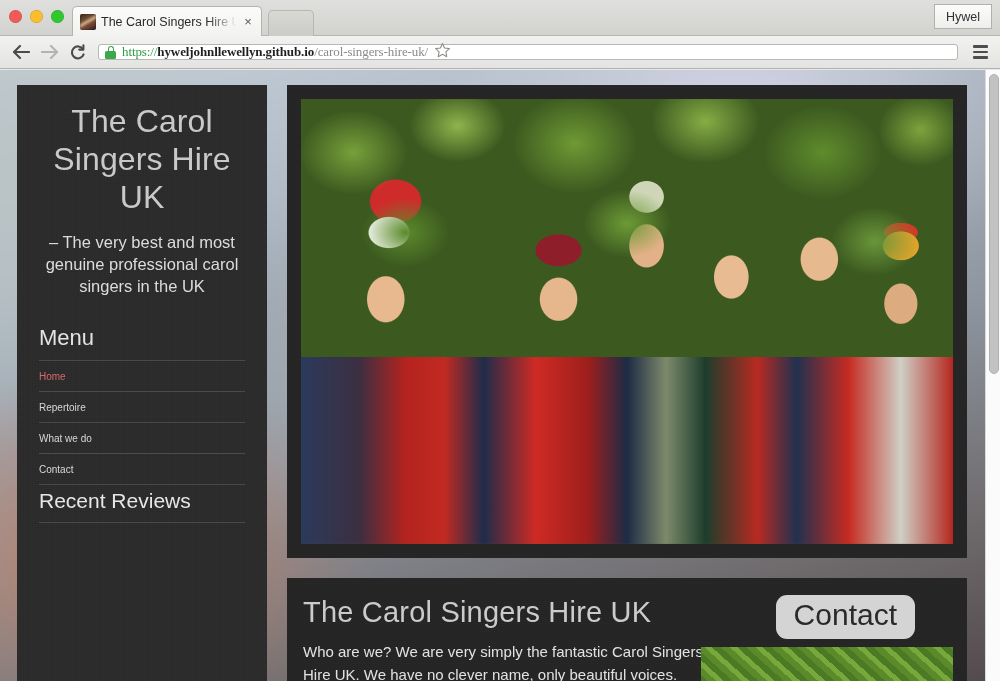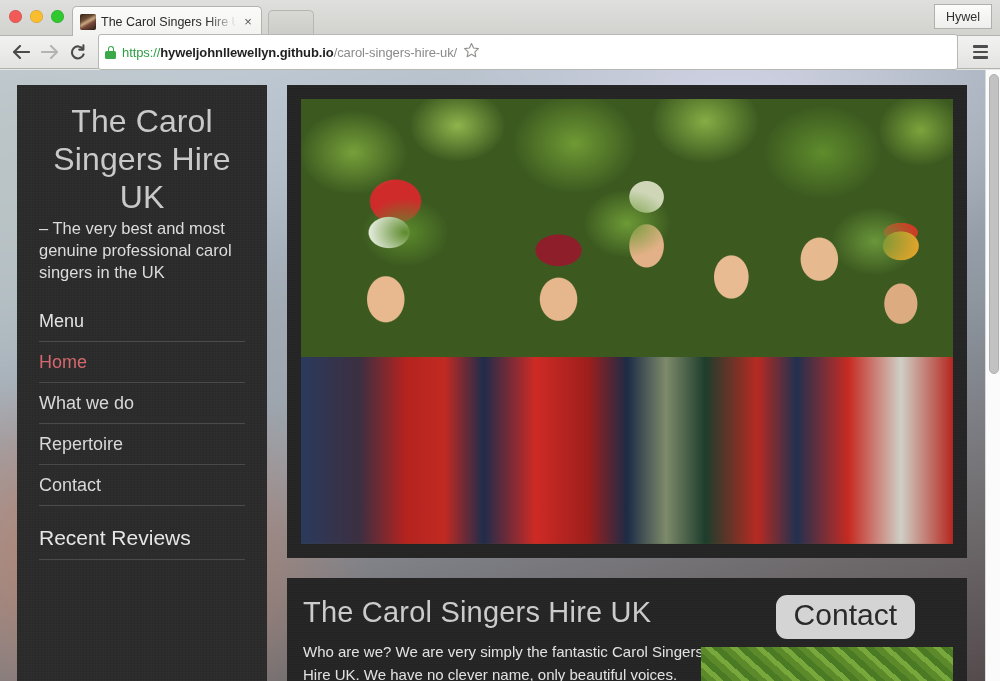--- a/index.html
+++ b/index.html
@@ -115,29 +115,30 @@
   .navbtn {
     width: 26px; height: 26px;
     display: flex; align-items: center; justify-content: center;
     color: #4a4a4a;
   }
   .navbtn.disabled { color: #b3b3b0; }
   .navbtn svg { display: block; }
 
   .omnibox {
     flex: 1 1 auto;
-    height: 36px;
+    height: 16px;
     margin: 0 4px 0 6px;
     background: #ffffff;
     border: 1px solid #b7b7b4;
     border-radius: 3px;
     display: flex;
     align-items: center;
     padding: 0 6px;
     position: relative;
+    font-family: Liberation Serif, serif;
   }
   .lock {
     width: 11px; height: 13px;
     position: relative;
     flex: 0 0 11px;
     margin-right: 6px;
   }
   .lock .body {
     position: absolute; bottom: 0; left: 0;
     width: 11px; height: 8px;
@@ -224,49 +225,49 @@
 
   .site-title {
     font-size: 32px;
     line-height: 1.18;
     font-weight: normal;
     color: #c9c9c9;
     text-align: center;
     letter-spacing: .1px;
   }
   .site-tagline {
-    margin-top: 2px;
+    margin-top: 16px;
     font-size: 16.5px;
     line-height: 1.32;
     color: #dcdcdc;
-    text-align: left;
+    text-align: center;
   }
 
   .section-head {
     margin-top: 27px;
-    font-size: 18px;
+    font-size: 22px;
     font-weight: normal;
     color: #e3e3e3;
     padding-bottom: 9px;
     border-bottom: 1px solid #4a4a4a;
   }
 
   .menu-list { list-style: none; }
   .menu-list li { border-bottom: 1px solid #4a4a4a; }
   .menu-list a {
     display: block;
     padding: 10px 0 9px;
-    font-size: 18px;
+    font-size: 10px;
     color: #d8d8d8;
     text-decoration: none;
   }
   .menu-list a.active { color: #d4686e; }
 
   .reviews-head {
-    margin-top: 20px;
+    margin-top: 4px;
     font-size: 21px;
     font-weight: normal;
     color: #e6e6e6;
     padding-bottom: 9px;
     border-bottom: 1px solid #4a4a4a;
   }
   .reviews-list {
     margin-top: 11px;
     padding-left: 19px;
     list-style: none;
@@ -492,24 +493,24 @@
       <aside class="sidebar">
         <h1 class="site-title">The Carol Singers Hire UK</h1>
         <p class="site-tagline">– The very best and most genuine professional carol singers in the UK</p>
 
         <h2 class="section-head">Menu</h2>
         <ul class="menu-list">
           <li>
             <a href="#" class="active">Home</a>
           </li>
           <li>
-            <a href="#">What we do</a>
+            <a href="#">Repertoire</a>
           </li>
           <li>
-            <a href="#">Repertoire</a>
+            <a href="#">What we do</a>
           </li>
           <li>
             <a href="#">Contact</a>
           </li>
         </ul>
 
         <h2 class="reviews-head">Recent Reviews</h2>
       </aside>
 
       <main class="main">

